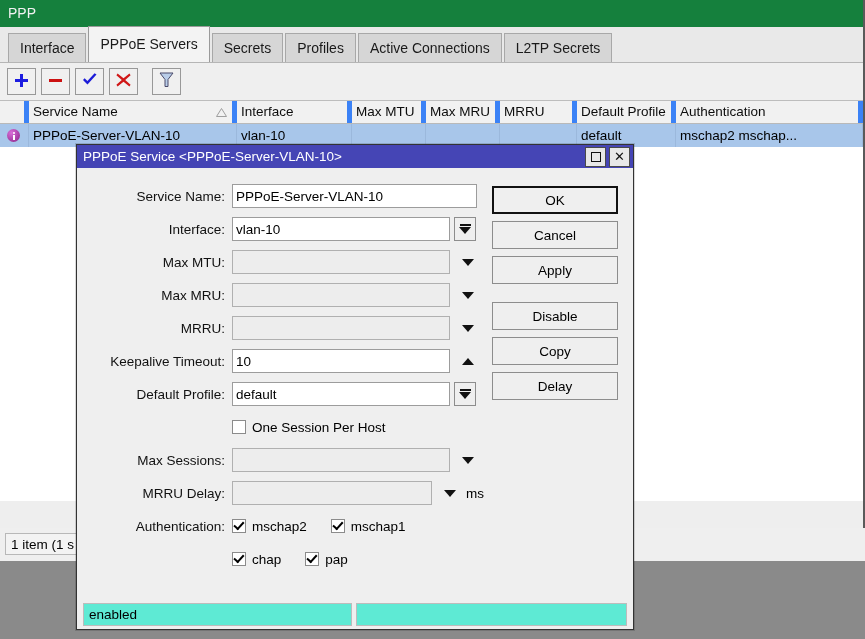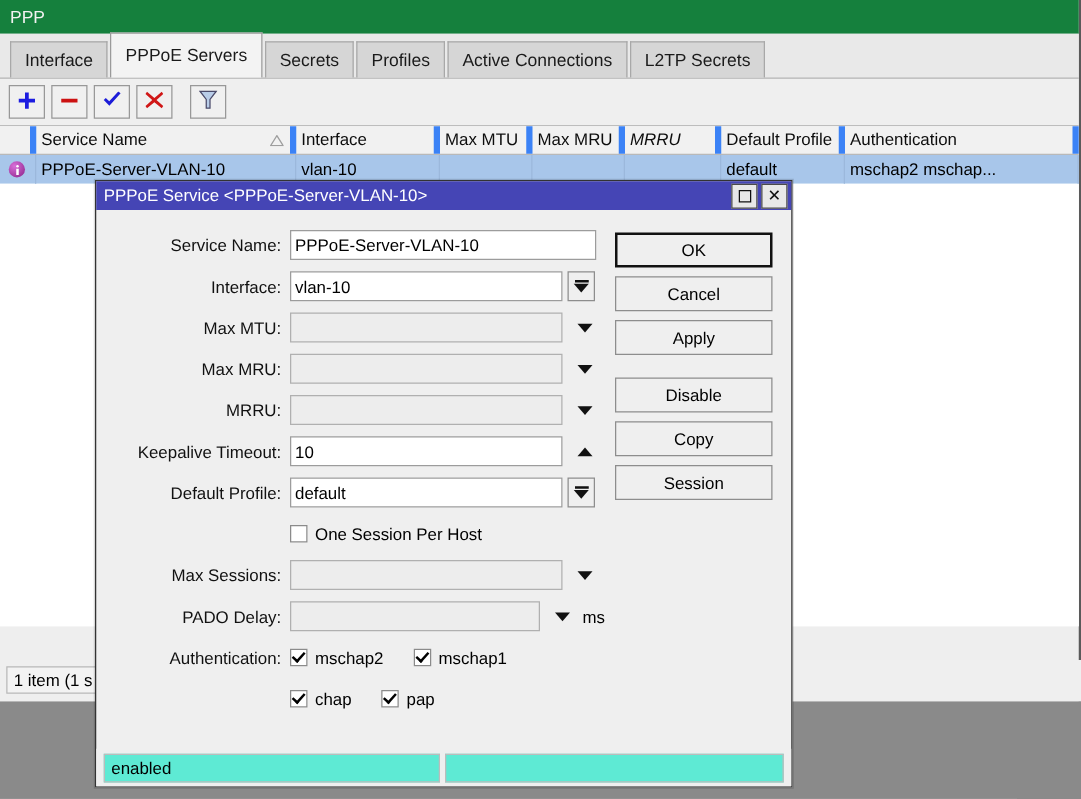--- a/index.html
+++ b/index.html
@@ -141,21 +141,21 @@
   #tbody-fill {
     height: 354px;
     background: #ffffff;
   }
   
   .c-flag { width: 29px; }
   .c-name { width: 208px; }
   .c-iface { width: 115px; }
   .c-mtu  { width: 74px; }
   .c-mru  { width: 74px; }
-  .c-mrru { width: 77px; font-style: italic; }
+  .c-mrru { width: 77px; }
   .c-prof { width: 99px; }
   .c-auth { width: 187px; }
 
   .info-icon {
     display: inline-block;
     width: 13px; height: 13px;
     border-radius: 50%;
     background: radial-gradient(circle at 35% 30%, #d86fd8 0%, #a1389f 70%, #7d2a7d 100%);
     position: relative;
     vertical-align: -2px;
@@ -559,21 +559,21 @@
       </div>
     </div>
 
     <div class="row">
       <div class="lbl">Max Sessions:</div>
       <input class="fld w-med empty" type="text" value="" style="">
       <span class="tri-down plain-arrow"></span>
     </div>
 
     <div class="row">
-      <div class="lbl">PADO Delay:</div>
+      <div class="lbl">MRRU Delay:</div>
       <input class="fld w-nar empty" type="text" value="" style="">
       <span class="tri-down plain-arrow"></span>
       <span class="unit">ms</span>
     </div>
 
     <div class="row">
       <div class="lbl">Authentication:</div>
       <div class="cb-group">
         <span class="cb checked"></span>
         <span class="cb-label">mschap2</span>
@@ -595,21 +595,21 @@
         <span class="cb-label">pap</span>
       </div>
     </div>
 
     <div id="btncol">
       <button class="dbtn primary">OK</button>
       <button class="dbtn">Cancel</button>
       <button class="dbtn">Apply</button>
       <button class="dbtn spaced">Disable</button>
       <button class="dbtn">Copy</button>
-      <button class="dbtn">Session</button>
+      <button class="dbtn">Delay</button>
     </div>
   </div>
 
   <div id="dlg-status">
     <div class="dstat-box" id="dstat-left">enabled</div>
     <div class="dstat-box" id="dstat-right"></div>
   </div>
 </div>
 
 </body></html>

